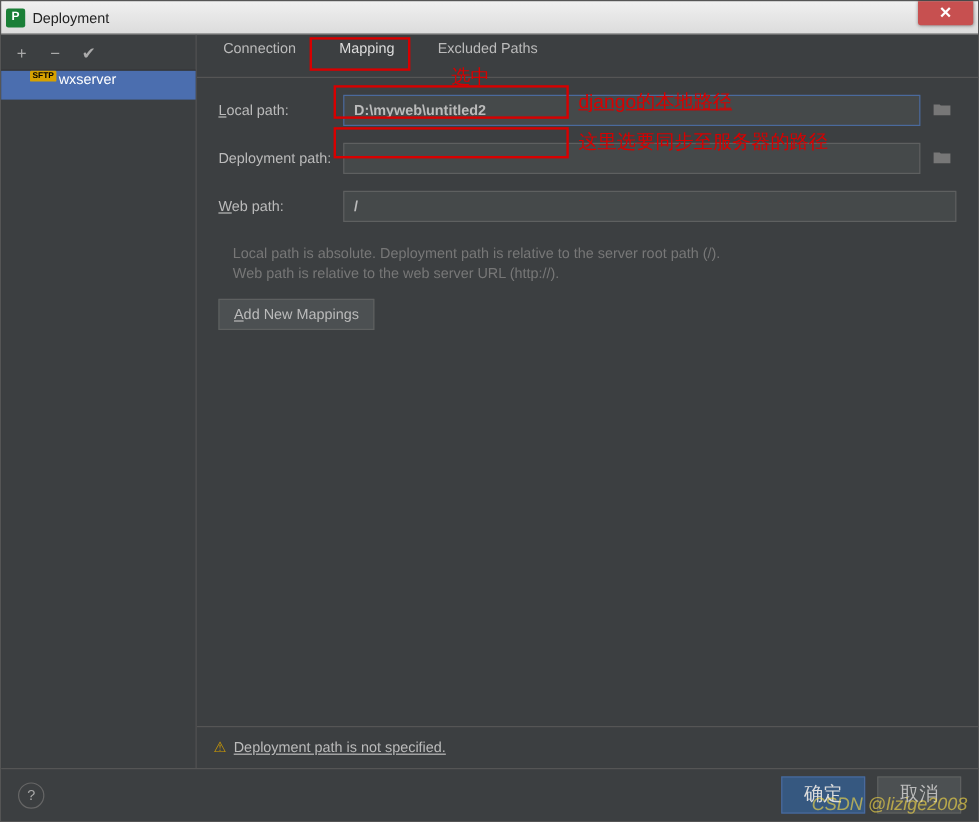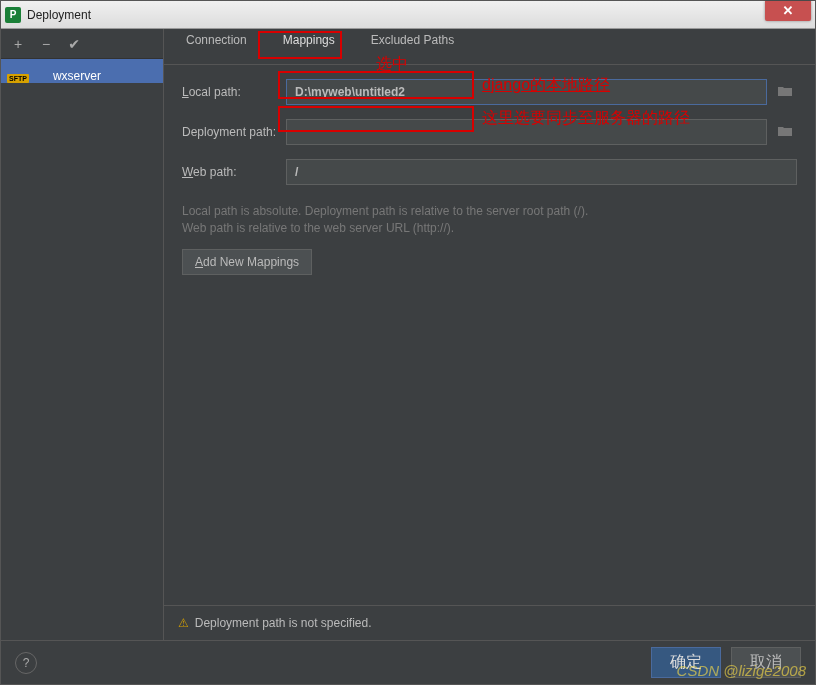--- a/index.html
+++ b/index.html
@@ -62,23 +62,23 @@
     }
     .sidebar-toolbar {
       height: 30px;
       display:flex; align-items:center; gap: 14px;
       padding: 0 10px;
       border-bottom: 1px solid #323232;
     }
     .tb-icon { width:14px; display:inline-flex; justify-content:center; color:#aaa; font-size:14px; cursor:pointer;}
     .server-list { flex:1; }
     .server-item {
-      height: 24px; display:flex; align-items:flex-end;
+      height: 24px; display:flex; align-items:flex-start;
       background: #4b6eaf; color: white;
-      padding: 0 6px; gap:24px;
+      padding: 0 24px; gap:2px;
     }
     .sftp-badge {
       background:#d6a100; color:#000; font-size:7px; font-weight:bold;
       padding:1px 2px; border-radius:1px; line-height:1;
     }
     .main-panel {
       flex:1; background:#3c3f41;
       display:flex; flex-direction:column;
       min-width:0;
     }
@@ -109,33 +109,33 @@
       outline:none;
       font-weight:bold;
     }
     .form-input.sel { border:1px solid #4a6a9d; background:#45494a;}
     .browse-icon {
       width: 24px; text-align:center; color:#777; margin-left:6px;
       font-size:14px; cursor:pointer;
     }
     .help-text {
       color:#777; font-size:12px; line-height:1.4;
-      margin: 4px 0 12px 0;
+      margin: 4px 0 12px 12px;
     }
     .add-mapping-btn {
       background:#4c5052; border:1px solid #5e6060; color:#bbb;
       padding: 5px 12px; cursor:pointer; font-size:12px;
       display:inline-block;
     }
     .bottom-area {
       padding: 10px 14px; display:flex; align-items:center;
       border-top: 1px solid #555;
     }
     .warn-icon { color:#d6a100; margin-right:6px; }
-    .warn-text { color:#bbb; }
+    .warn-text { color:#bbb;text-decoration:underline; }
     .dialog-buttons {
       height: 44px; border-top:1px solid #555;
       display:flex; align-items:center; padding: 0 14px;
     }
     .help-btn {
       width:22px;height:22px;border:1px solid #666;border-radius:11px;
       display:flex;align-items:center;justify-content:center;color:#aaa;
       cursor:pointer;
     }
     .btn-right { margin-left:auto; display:flex; gap:10px;}
@@ -177,21 +177,21 @@
           <div class="server-item">
             <span class="sftp-badge">SFTP</span>
             <span>wxserver</span>
           </div>
         </div>
       </div>
 
       <div class="main-panel">
         <div class="tabs">
           <div class="tab">Connection</div>
-          <div class="tab active">Mappings</div>
+          <div class="tab active">Mapping</div>
           <div class="tab">Excluded Paths</div>
         </div>
 
         <div class="form-area">
           <div class="form-row">
             <div class="form-label"><span class="ul">L</span><span>ocal path:</span></div>
             <input class="form-input sel" value="D:\myweb\untitled2" style="">
             <div class="browse-icon">
               <svg width="16" height="12" viewBox="0 0 16 12">
                   <path d="M1 2h5l1 1h8v8H1z" fill="#777"></path>

